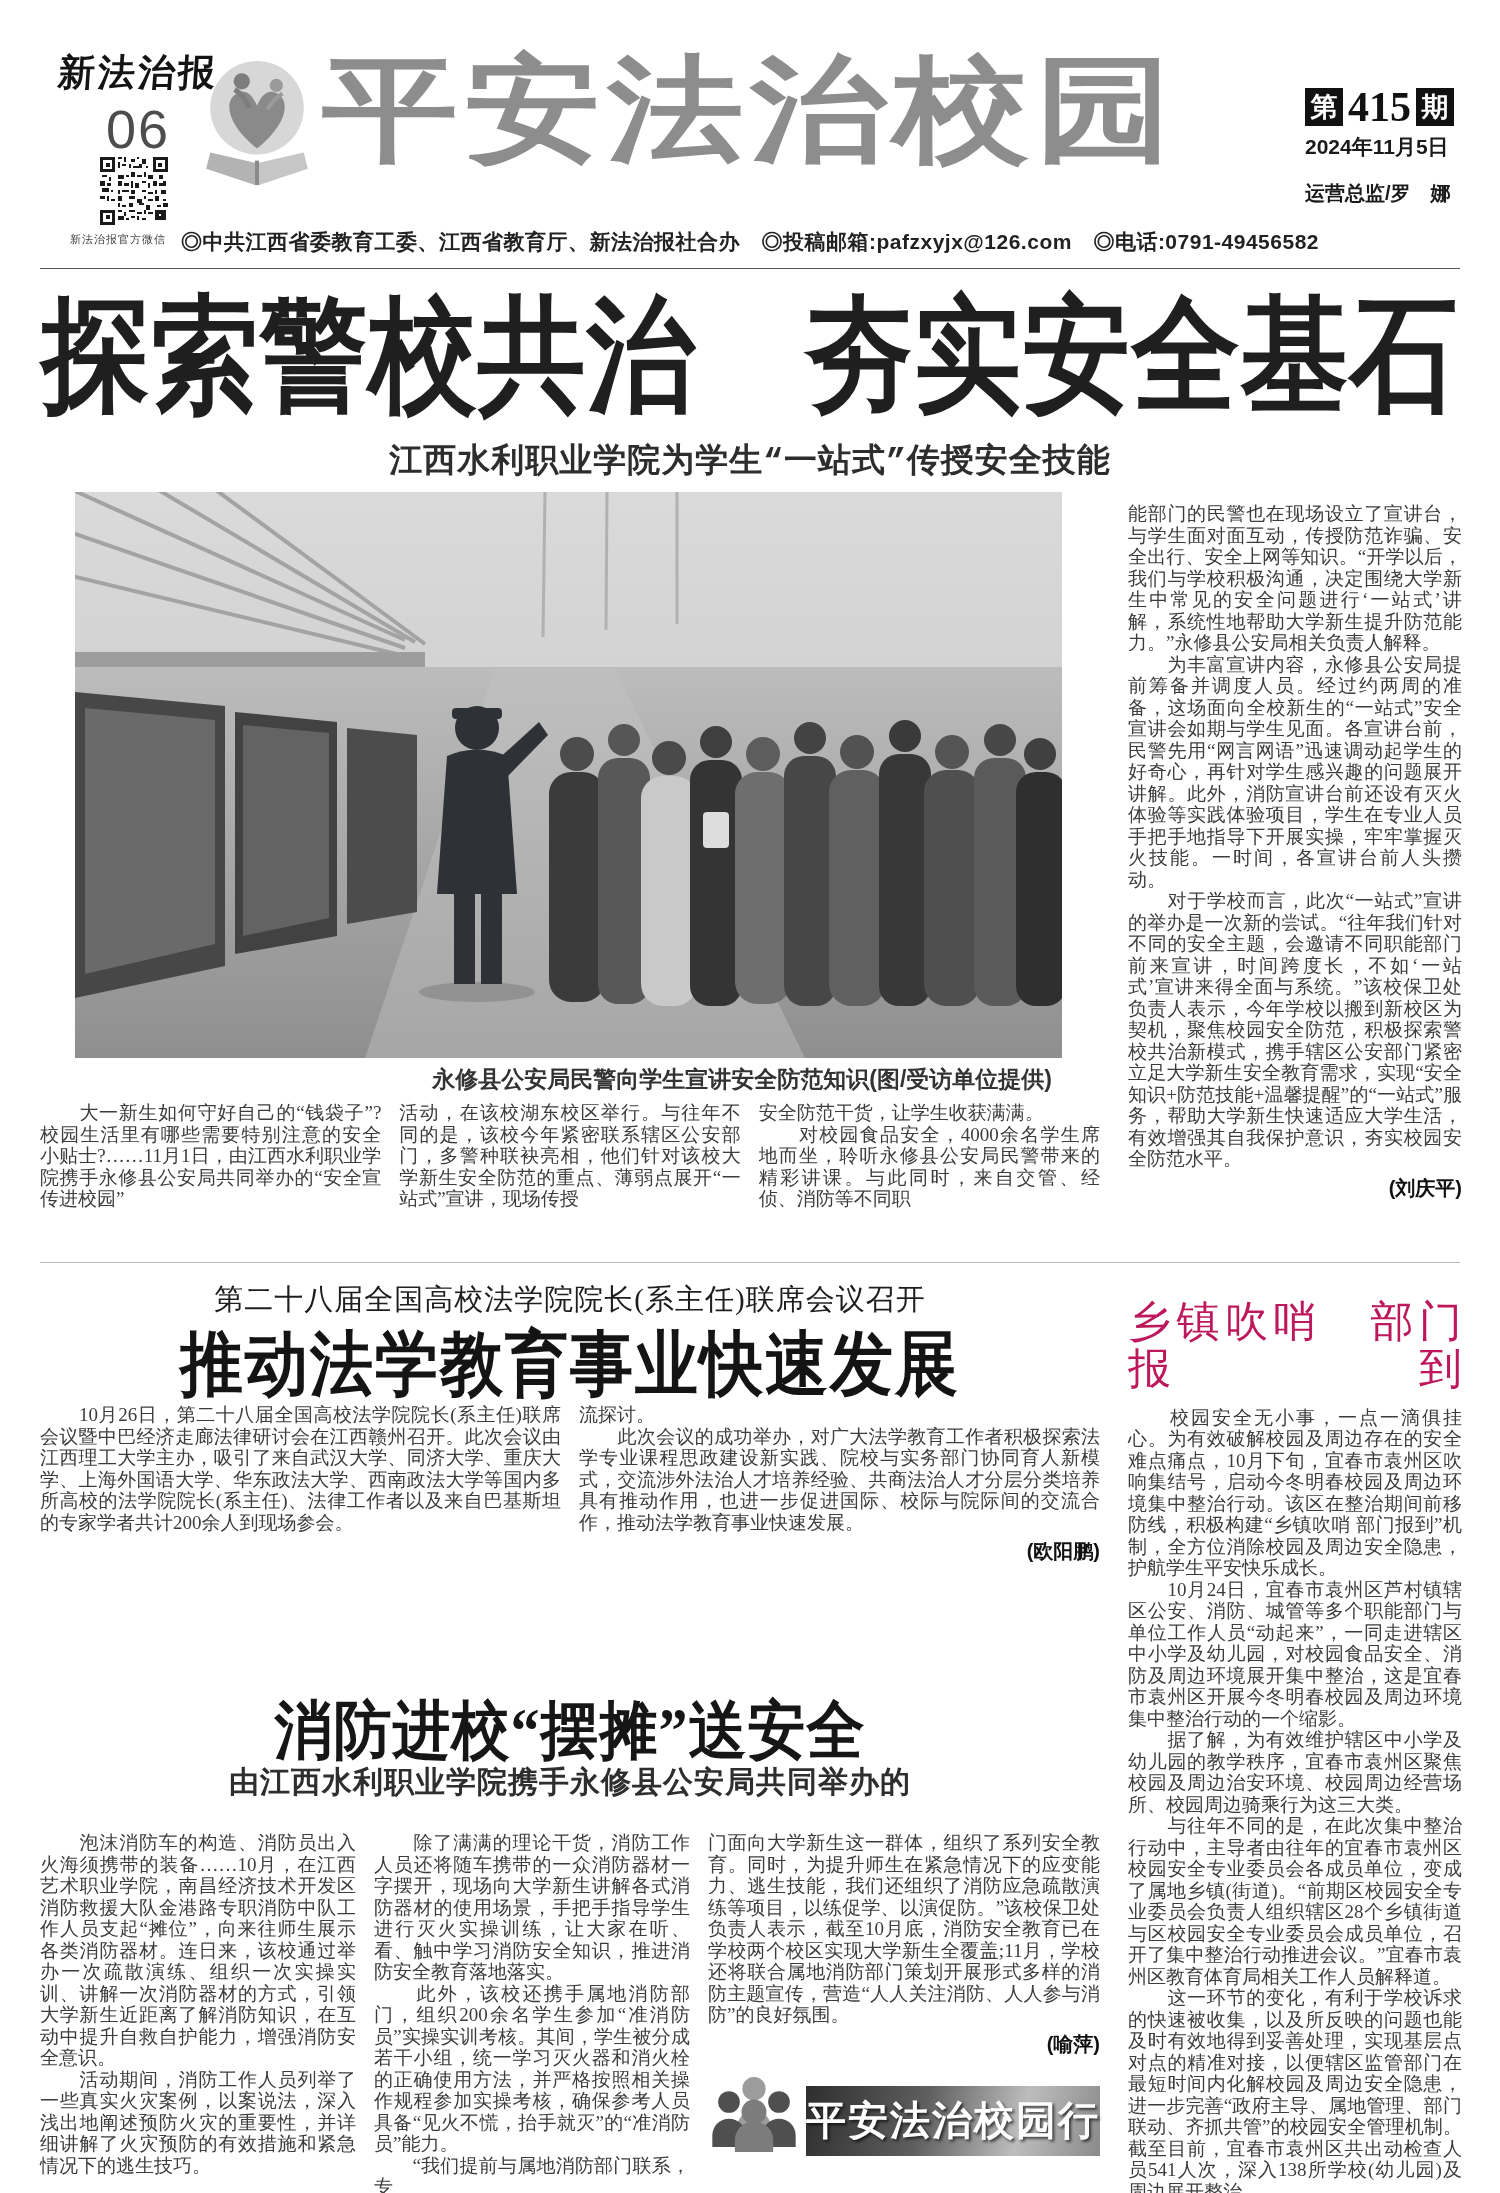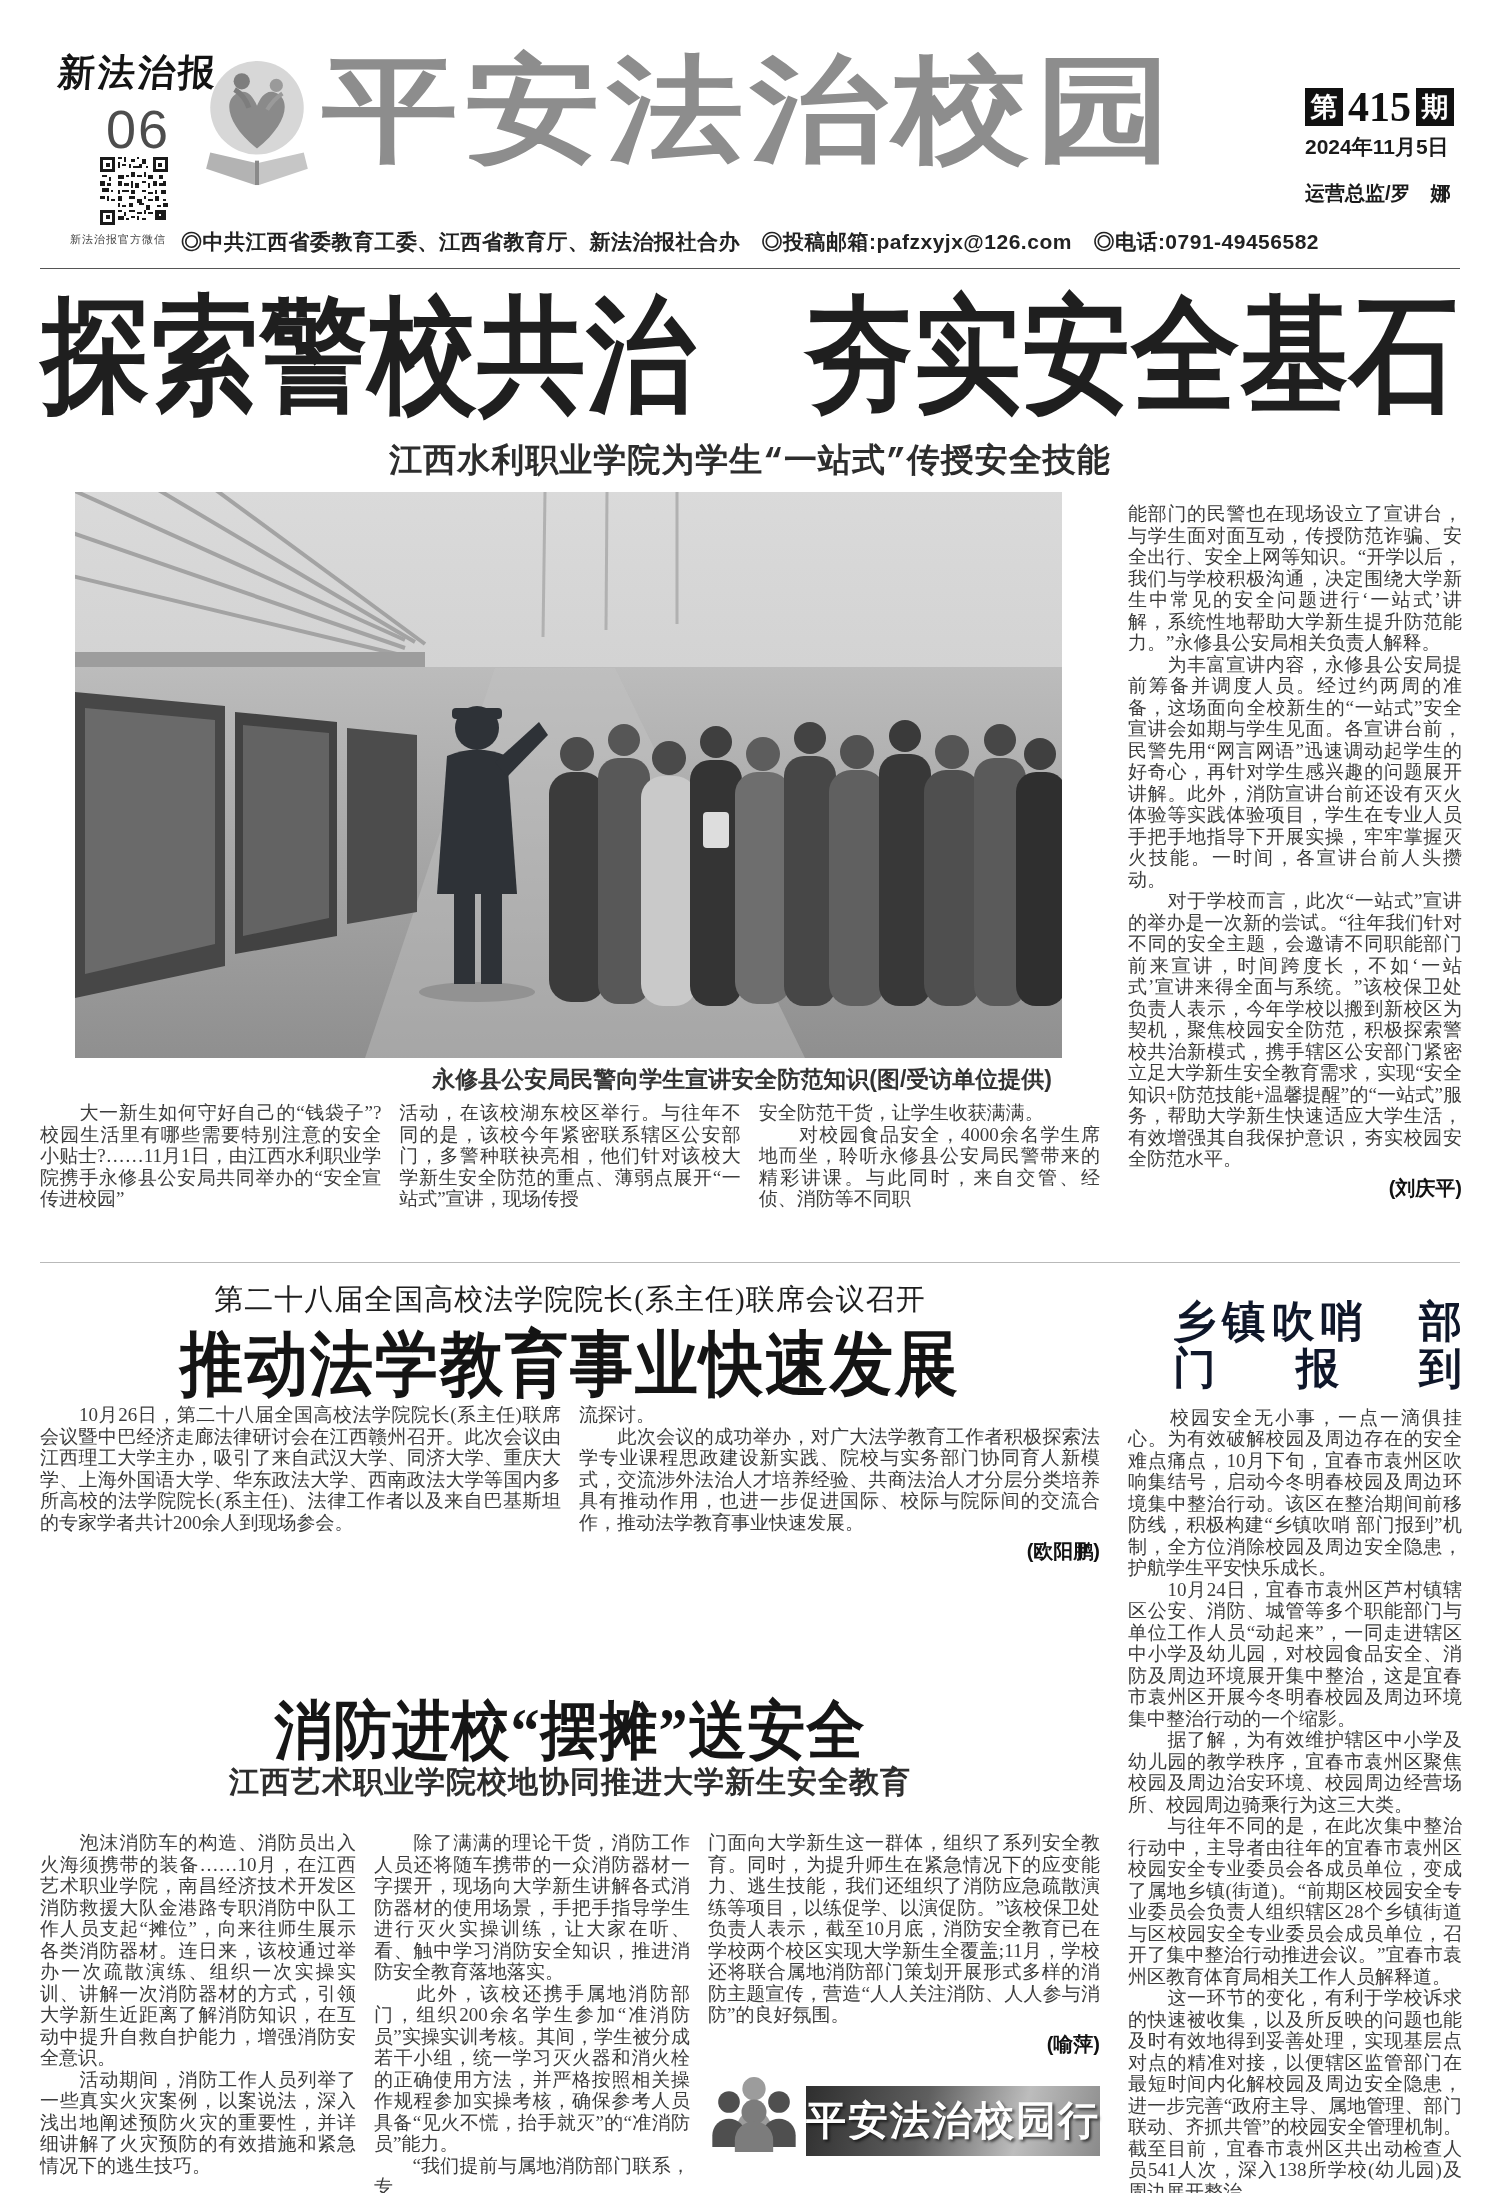--- a/index.html
+++ b/index.html
@@ -31,22 +31,22 @@
   .photo-caption{font-size:23px;font-weight:bold;color:#333;text-align:right;
                  font-family:"Liberation Sans", sans-serif;}
   .cols{display:flex;gap:18px;}
   .col{flex:1;}
   .kicker{font-size:29px;color:#1e1e1e;text-align:center;letter-spacing:1px;}
   .sec-headline{font-weight:900;font-size:63px;color:#141414;text-align:center;letter-spacing:2px;
                 transform:scaleY(1.12);transform-origin:center top;white-space:nowrap;}
   .fire-headline{font-weight:900;font-size:58px;color:#161616;text-align:center;letter-spacing:1px;
                  transform:scaleY(1.1);transform-origin:center top;white-space:nowrap;}
   .fire-sub{font-size:30px;font-weight:bold;color:#2e2e2e;text-align:center;letter-spacing:1px;}
-  .whistle-headline{font-weight:700;font-size:43px;color:#0f172a;line-height:1.1;
-                    text-align:justify;text-align-last:justify;margin-left:45px;}
+  .whistle-headline{font-weight:400;font-size:43px;color:#be185d;line-height:1.1;
+                    text-align:justify;text-align-last:justify;}
   .banner{display:flex;align-items:flex-end;gap:6px;margin-top:14px;}
   .banner-box{flex:1;height:70px;display:flex;align-items:center;justify-content:flex-start;
               background:linear-gradient(105deg,#2e2e2e 0%,#5f5f5f 40%,#bdbdbd 72%,#8a8a8a 100%);}
   .banner-text{color:#fff;font-weight:900;font-size:40px;letter-spacing:2px;white-space:nowrap;
                text-shadow:2px 2px 3px rgba(0,0,0,0.65);}
 </style>
 </head>
 <body>
 
 <div class="page">
@@ -265,21 +265,21 @@
   <div class="abs cols" style="left:40px;top:1404px;width:1060px;">
     <div class="col body-text prewrap">　　10月26日，第二十八届全国高校法学院院长(系主任)联席会议暨中巴经济走廊法律研讨会在江西赣州召开。此次会议由江西理工大学主办，吸引了来自武汉大学、同济大学、重庆大学、上海外国语大学、华东政法大学、西南政法大学等国内多所高校的法学院院长(系主任)、法律工作者以及来自巴基斯坦的专家学者共计200余人到现场参会。</div>
     <div class="col">
       <div class="body-text prewrap">流探讨。
 　　此次会议的成功举办，对广大法学教育工作者积极探索法学专业课程思政建设新实践、院校与实务部门协同育人新模式，交流涉外法治人才培养经验、共商法治人才分层分类培养具有推动作用，也进一步促进国际、校际与院际间的交流合作，推动法学教育事业快速发展。</div>
       <div class="byline sans">(欧阳鹏)</div>
     </div>
   </div>
 
   <div class="abs fire-headline serif" style="left:40px;top:1688px;width:1060px;">消防进校“摆摊”送安全</div>
-  <div class="abs fire-sub serif" style="left:40px;top:1762px;width:1060px;">江西艺术职业学院校地协同推进大学新生安全教育</div>
+  <div class="abs fire-sub serif" style="left:40px;top:1762px;width:1060px;">由江西水利职业学院携手永修县公安局共同举办的</div>
 
   <div class="abs cols" style="left:40px;top:1832px;width:1060px;">
     <div class="col body-text prewrap">　　泡沫消防车的构造、消防员出入火海须携带的装备……10月，在江西艺术职业学院，南昌经济技术开发区消防救援大队金港路专职消防中队工作人员支起“摊位”，向来往师生展示各类消防器材。连日来，该校通过举办一次疏散演练、组织一次实操实训、讲解一次消防器材的方式，引领大学新生近距离了解消防知识，在互动中提升自救自护能力，增强消防安全意识。
 　　活动期间，消防工作人员列举了一些真实火灾案例，以案说法，深入浅出地阐述预防火灾的重要性，并详细讲解了火灾预防的有效措施和紧急情况下的逃生技巧。</div>
     <div class="col body-text prewrap">　　除了满满的理论干货，消防工作人员还将随车携带的一众消防器材一字摆开，现场向大学新生讲解各式消防器材的使用场景，手把手指导学生进行灭火实操训练，让大家在听、看、触中学习消防安全知识，推进消防安全教育落地落实。
 　　此外，该校还携手属地消防部门，组织200余名学生参加“准消防员”实操实训考核。其间，学生被分成若干小组，统一学习灭火器和消火栓的正确使用方法，并严格按照相关操作规程参加实操考核，确保参考人员具备“见火不慌，抬手就灭”的“准消防员”能力。
 　　“我们提前与属地消防部门联系，专</div>
     <div class="col">
       <div class="body-text prewrap">门面向大学新生这一群体，组织了系列安全教育。同时，为提升师生在紧急情况下的应变能力、逃生技能，我们还组织了消防应急疏散演练等项目，以练促学、以演促防。”该校保卫处负责人表示，截至10月底，消防安全教育已在学校两个校区实现大学新生全覆盖;11月，学校还将联合属地消防部门策划开展形式多样的消防主题宣传，营造“人人关注消防、人人参与消防”的良好氛围。</div>
       <div class="byline sans">(喻萍)</div>

